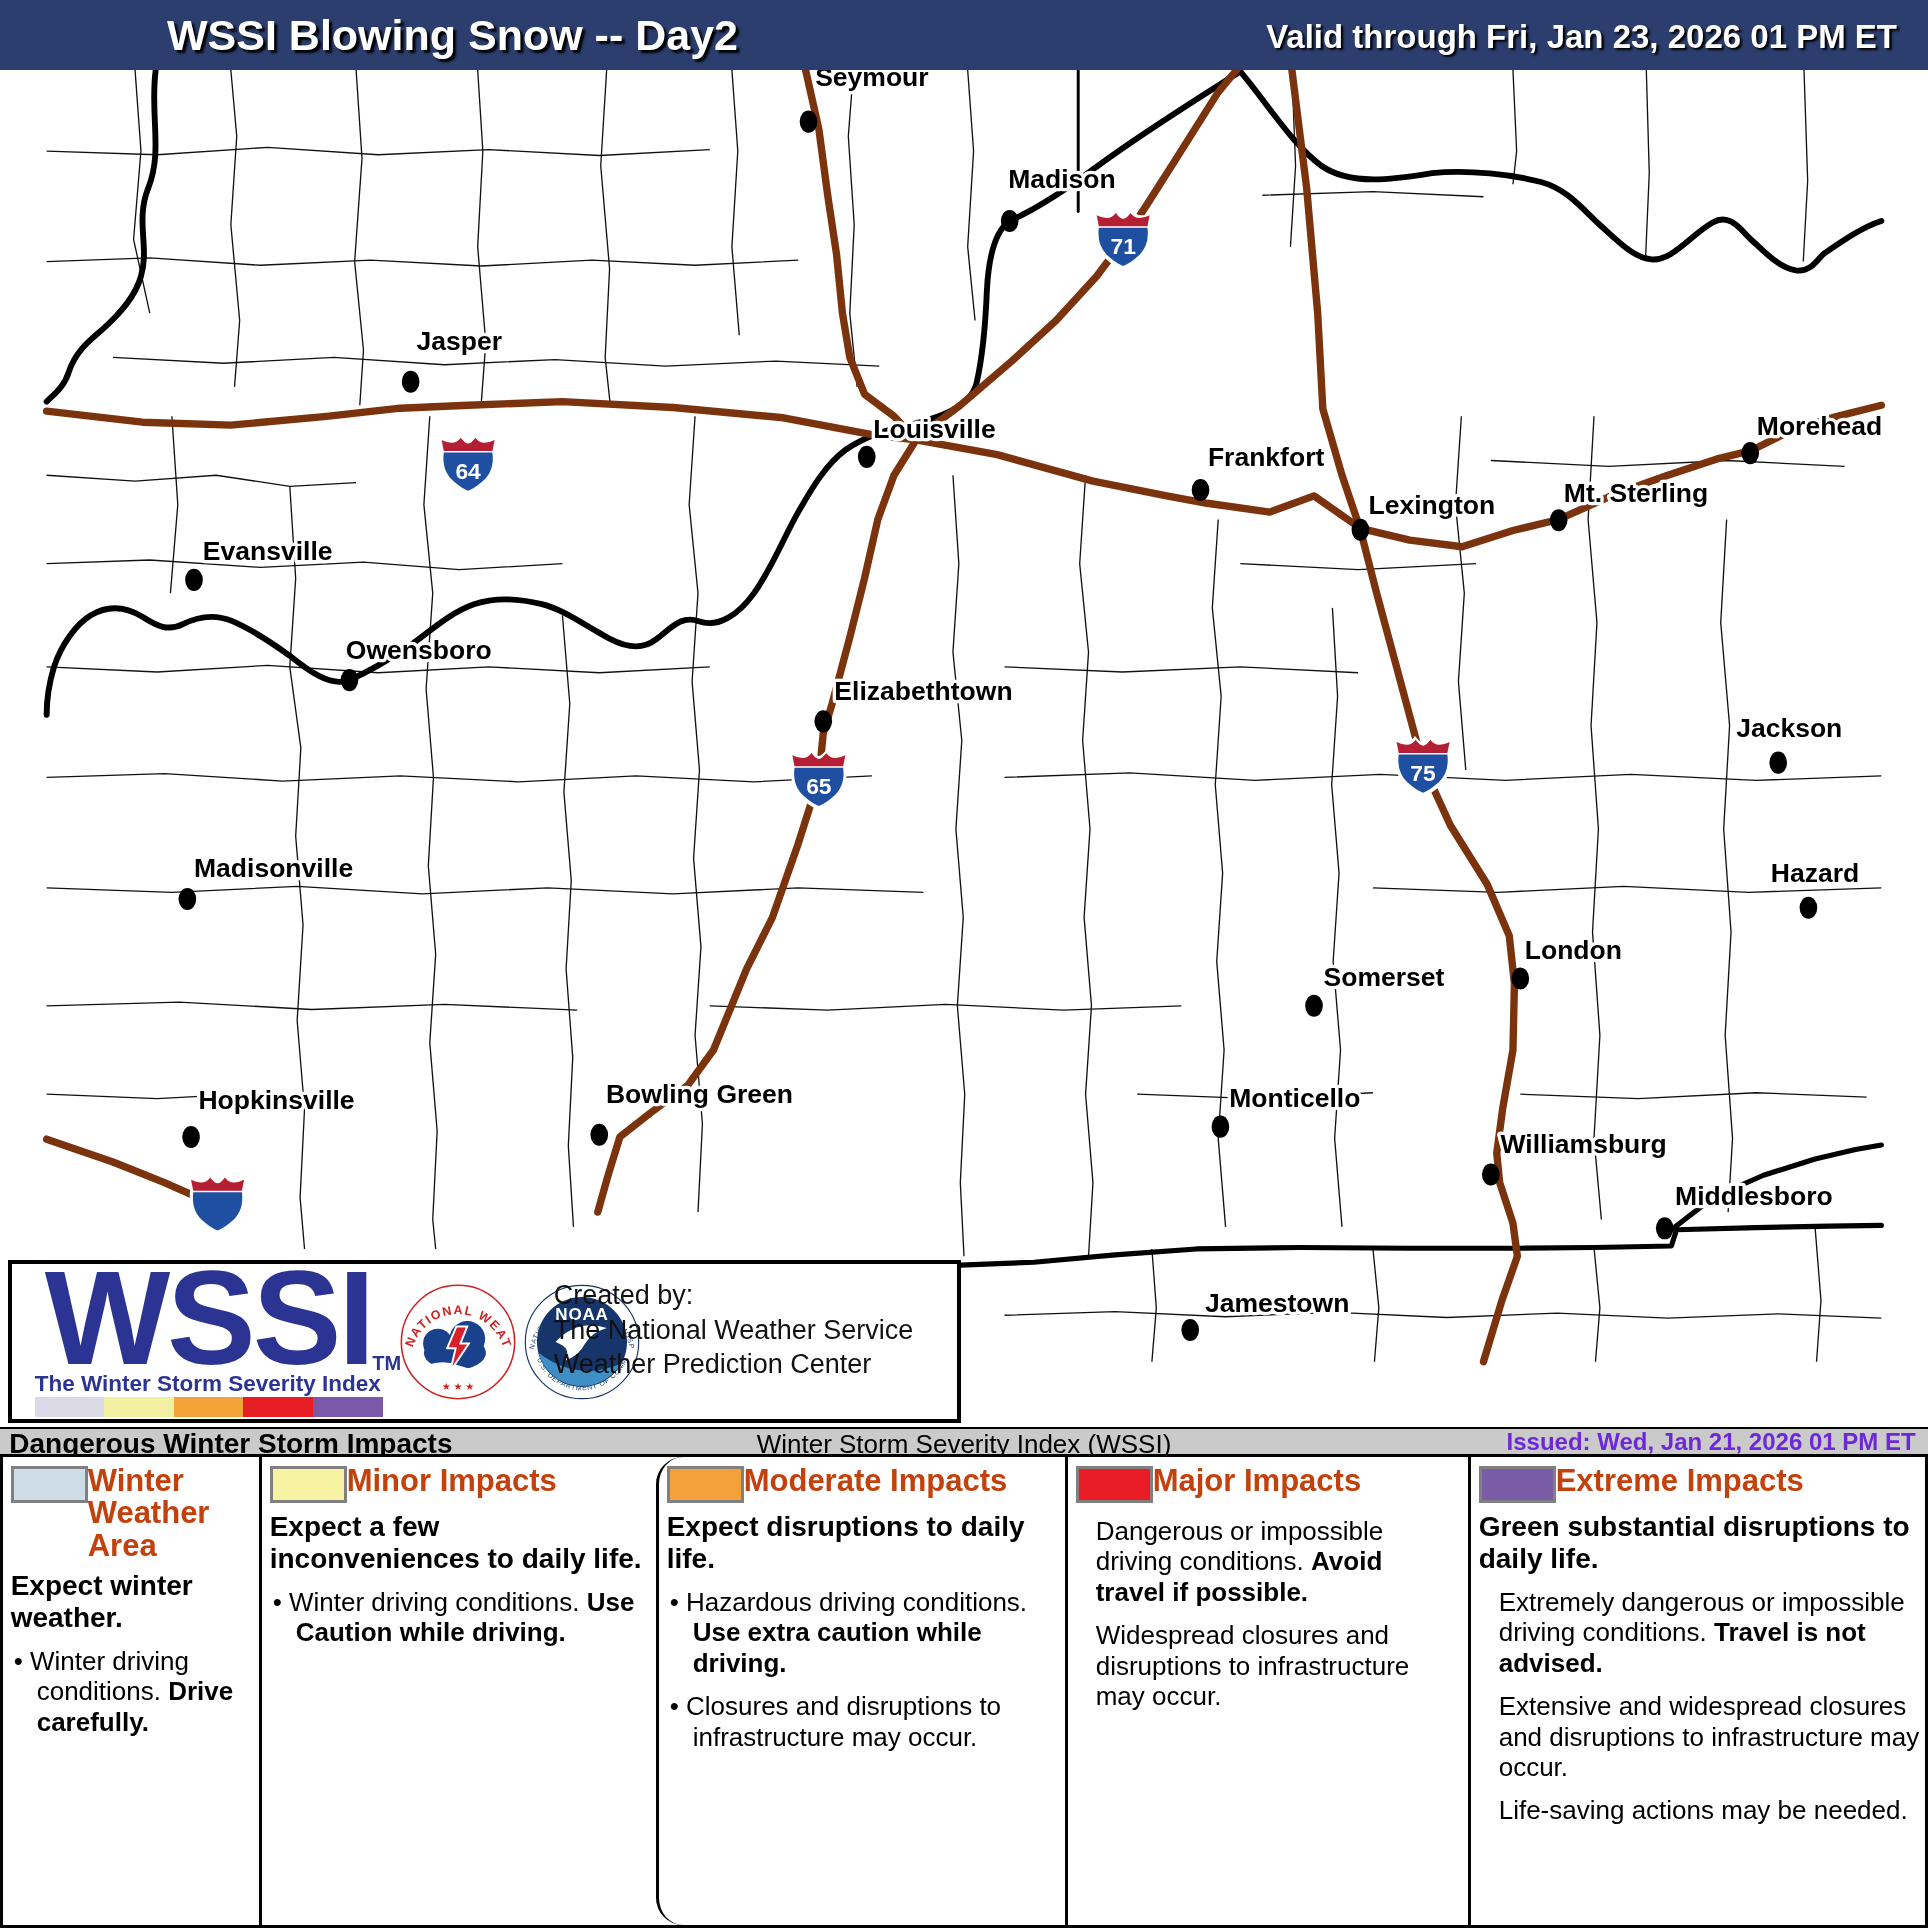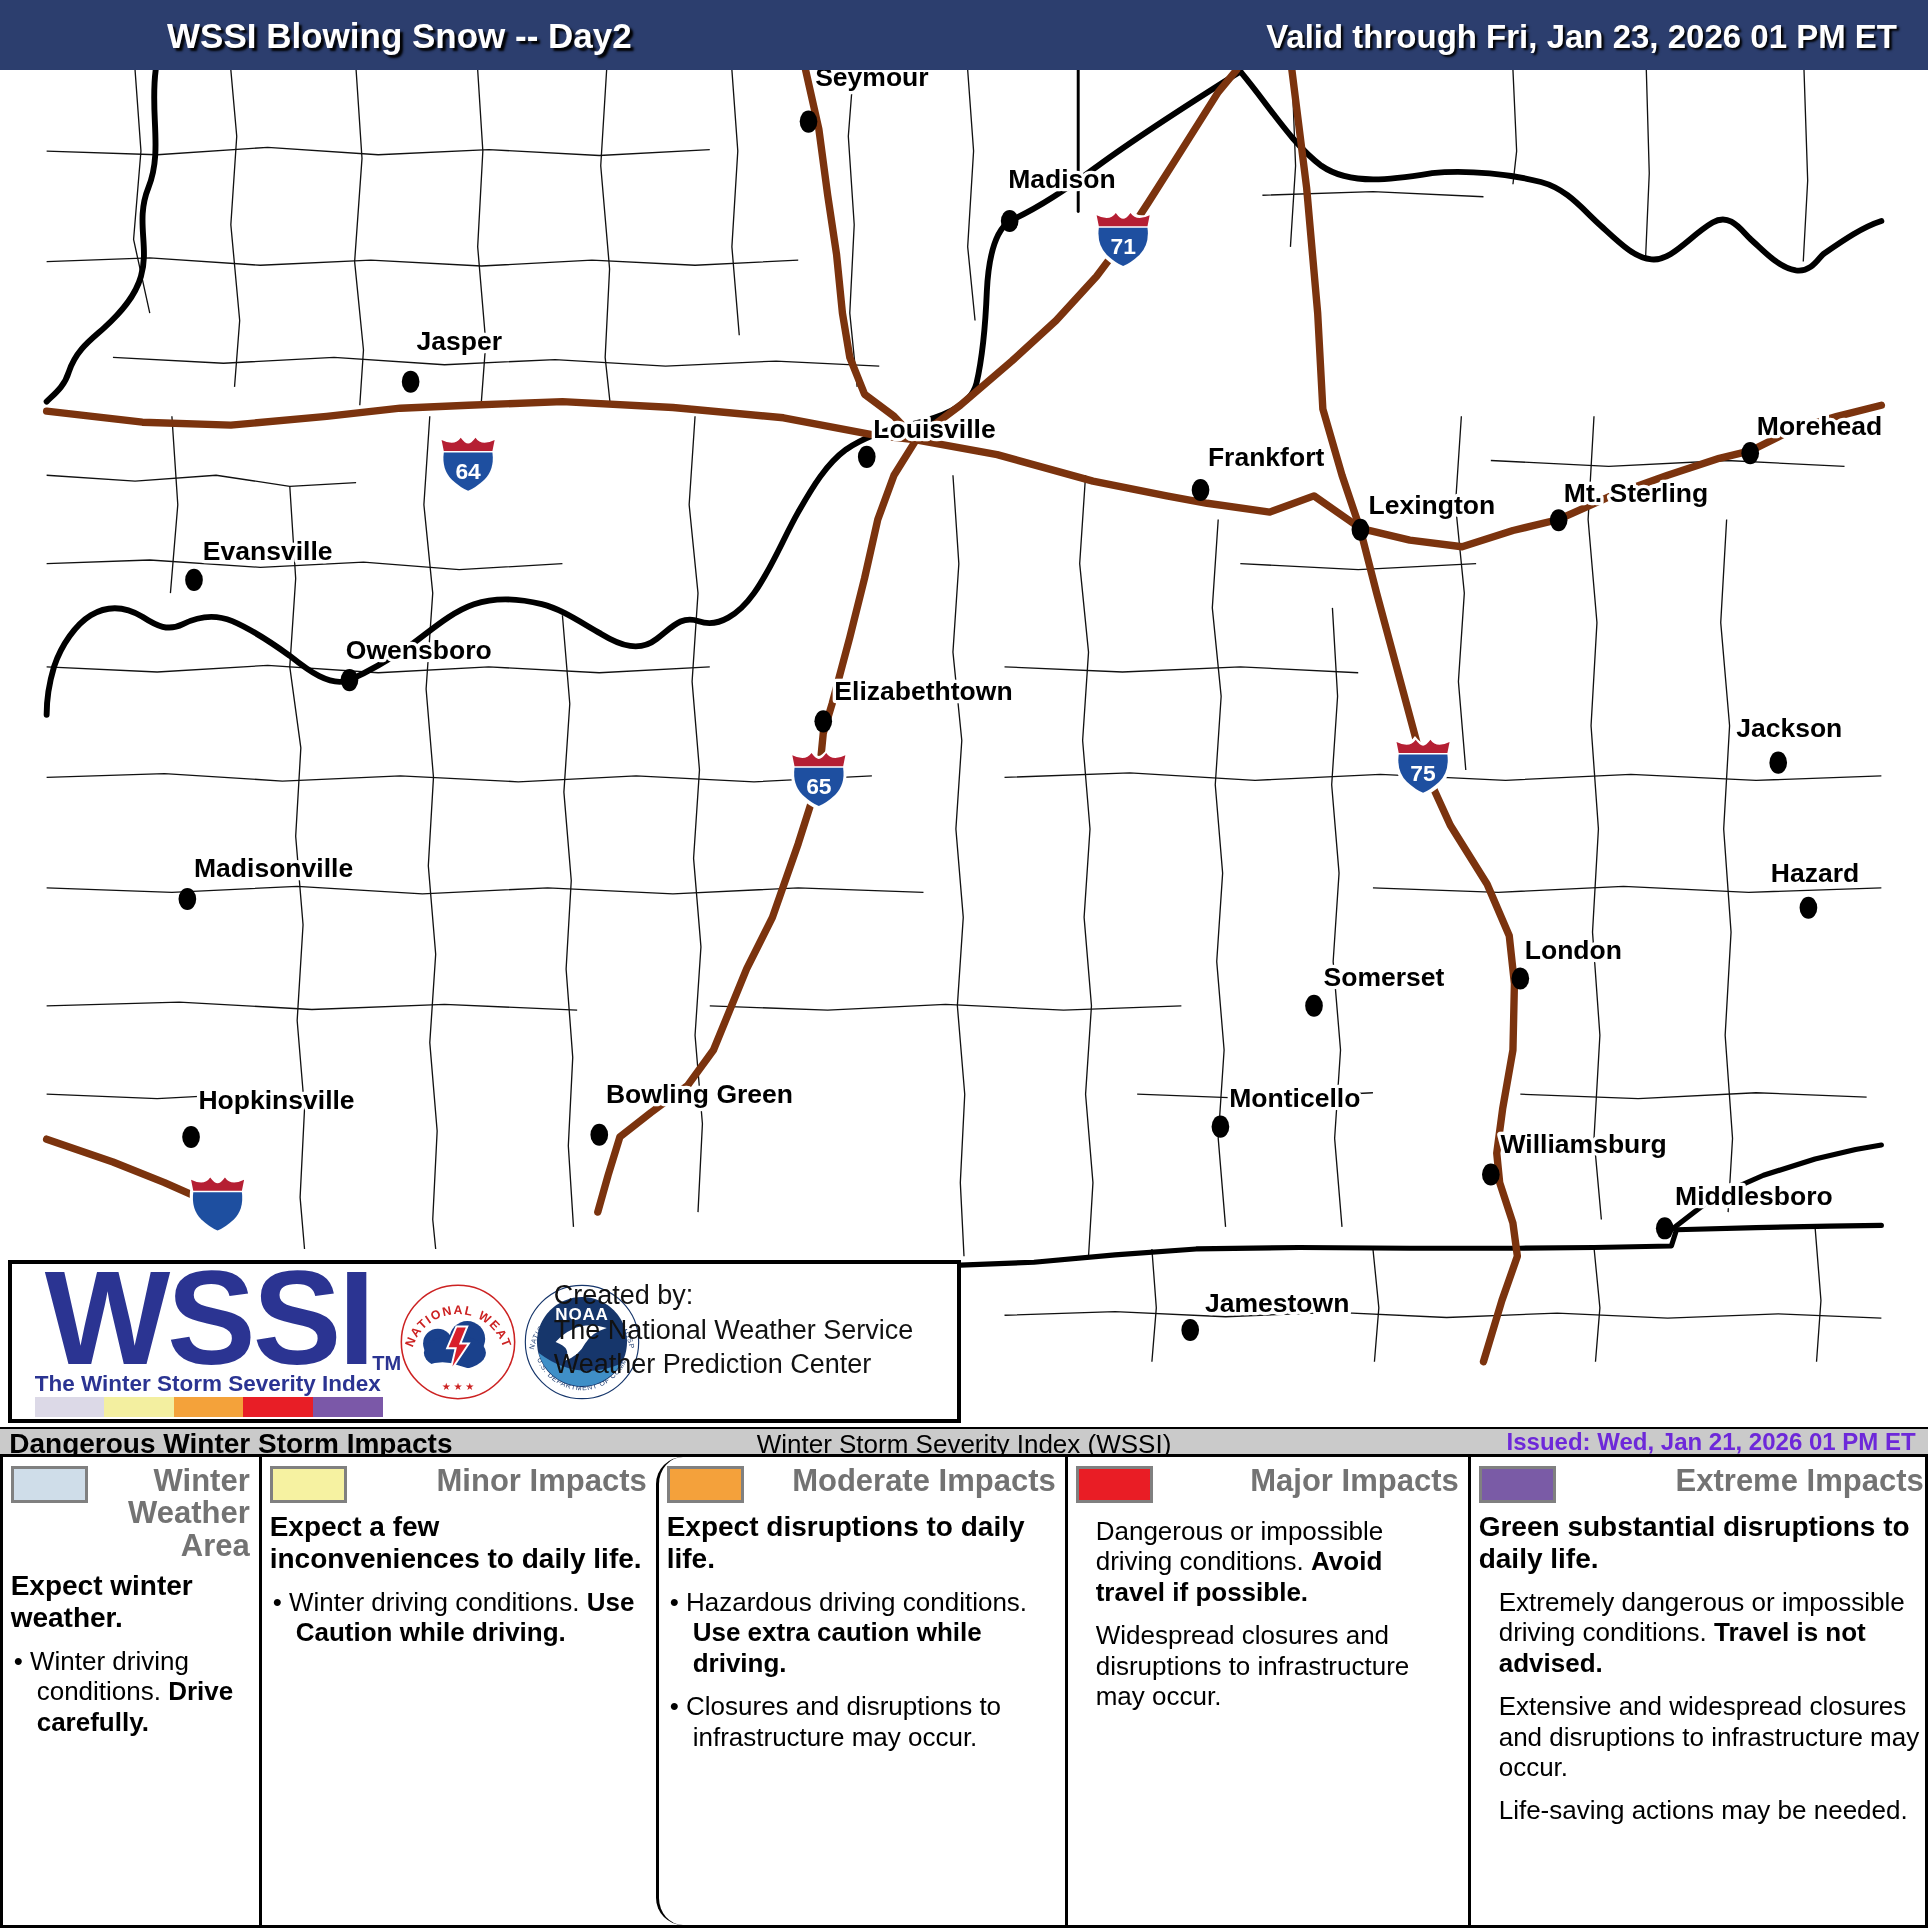--- a/index.html
+++ b/index.html
@@ -1,20 +1,20 @@
 <!DOCTYPE html>
 <html style="font-size:12.4px"><head>
 <meta charset="utf-8">
 <style>
   html,body{margin:0;padding:0;background:#888;}
   #page{position:relative;width:1928px;height:1928px;background:#fff;overflow:hidden;
         font-family:"Liberation Sans", sans-serif; outline:1.5px solid #000;}
   
   #header{position:absolute;left:0;top:0;width:1928px;height:70px;display:flex;align-items:center;}
-  #header .title{position:absolute;left:167px;top:0;height:70px;line-height:71px;font-size:35px;font-weight:bold;color:#fff;text-shadow:3.1px 3.1px 2.3px #000;}
+  #header .title{position:absolute;left:167px;top:0;height:70px;line-height:71px;font-size:43px;font-weight:bold;color:#fff;text-shadow:3.1px 3.1px 2.3px #000;}
   #header .valid{position:absolute;right:31px;top:0;height:70px;line-height:73px;font-size:33px;font-weight:600;color:#fff;text-shadow:2.3px 2.3px 2.3px #000;}
   
   #mapwrap{position:absolute;left:0;top:70px;width:1928px;height:1358px;background:#fff;}
   svg text.city{font-family:"Liberation Sans",sans-serif;font-size:36px;font-weight:bold;fill:#000;stroke:#fff;stroke-width:9px;paint-order:stroke;stroke-linejoin:round;}
   svg text.shieldnum{font-family:"Liberation Sans",sans-serif;font-size:31px;font-weight:bold;fill:#fff;text-anchor:middle;}
   
   #logobox{position:absolute;left:7.7px;top:1260px;width:953px;height:163px;background:#fff;border:4.6px solid #000;box-sizing:border-box;}
   #wssi-big{position:absolute;left:33px;top:-22px;font-size:133px;font-weight:bold;letter-spacing:-3.1px;color:#2b3492;}
   #wssi-tm{font-size:20px;font-weight:bold;letter-spacing:0;vertical-align:-6.2px;text-align:right;}
   #wssi-tag{position:absolute;left:23px;top:107px;font-size:22.5px;font-weight:bold;color:#2b3492;}
@@ -26,21 +26,21 @@
   #issuedbar{position:absolute;left:0;top:1427px;width:1928px;height:27px;background:#cacaca;border-top:2.3px solid #000;box-sizing:border-box;}
   #issuedbar .l{position:absolute;left:9.3px;top:-1.5px;font-size:28px;font-weight:bold;color:#000;}
   #issuedbar .c{position:absolute;left:50%;transform:translateX(-50%);top:0px;font-size:26px;color:#000;}
   #issuedbar .r{position:absolute;right:12.4px;top:-1.5px;font-size:24px;font-weight:bold;color:#6d28d9;}
   
   #legend{position:absolute;left:0;top:1454px;width:1928px;height:474px;background:#fff;border:3.9px solid #000;box-sizing:border-box;display:flex;}
   .lcol{box-sizing:border-box;padding:7.7px 9.3px 4.6px 7.7px;}
   .lcol + .lcol{border-left:3.1px solid #000;}
   .lhead{display:flex;align-items:flex-start;}
   .swatch{width:77px;height:37px;border:3.9px solid #808080;box-sizing:border-box;flex:0 0 auto;margin-top:1.5px;}
-  .lhead .ht{flex:1;text-align:right;font-size:31px;font-weight:bold;line-height:1.05;color:#737373;}
+  .lhead .ht{flex:1;text-align:left;font-size:31px;font-weight:bold;line-height:1.05;color:#c2410c;}
   .lintro{font-size:28px;font-weight:bold;margin-top:7.7px;line-height:1.13;color:#000;}
   .litem{font-size:26px;margin-top:12.4px;line-height:1.18;color:#000;}
   .litem.bul{padding-left:26px;text-indent:-23px;}
   .litem.nobul{padding-left:20px;}
   .b{font-weight:bold;}
 </style>
 </head>
 <body>
 
 <div id="page">

